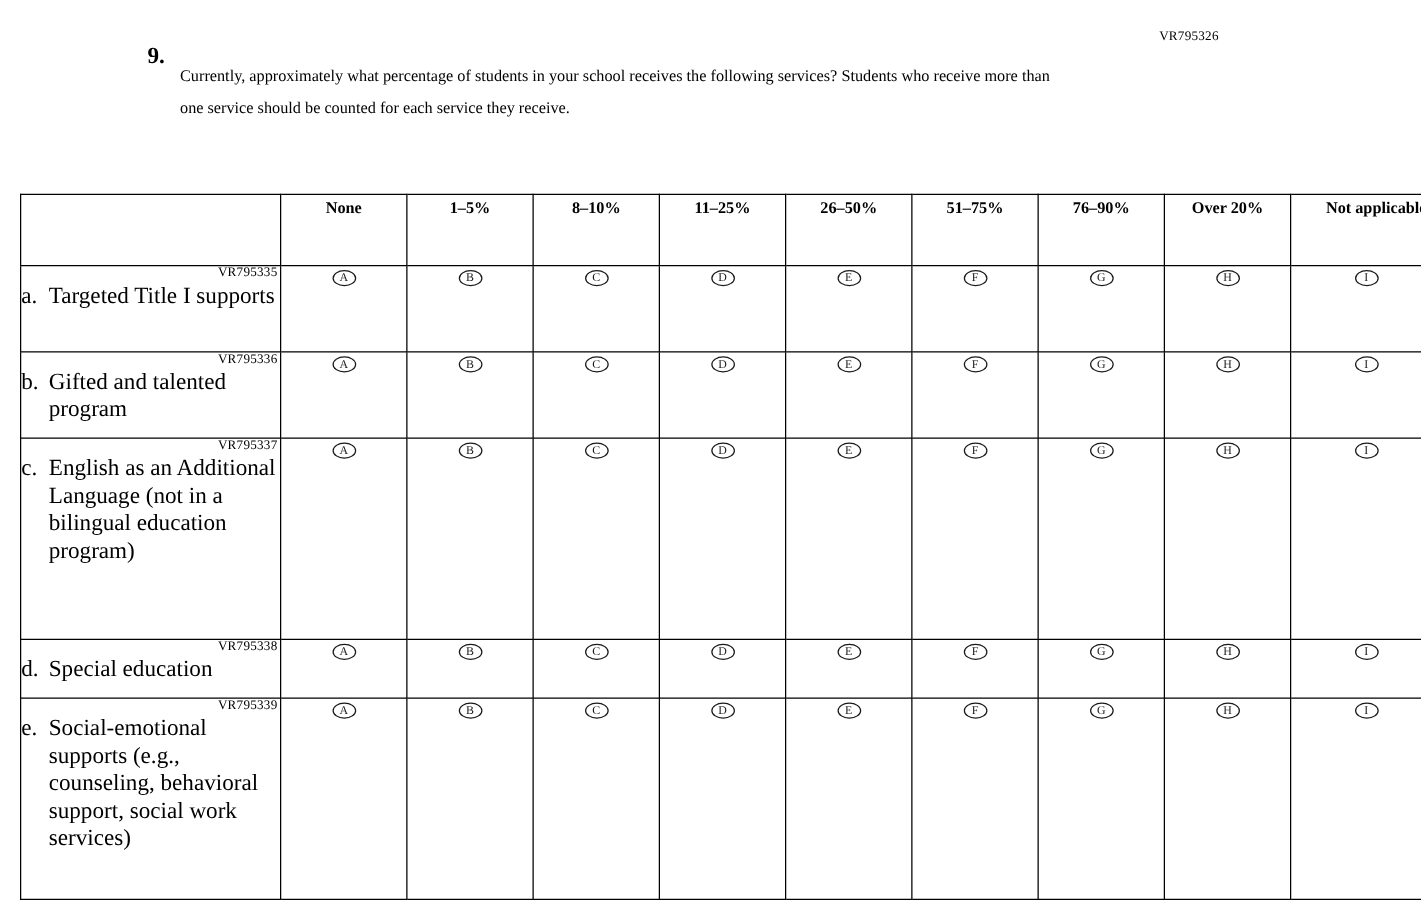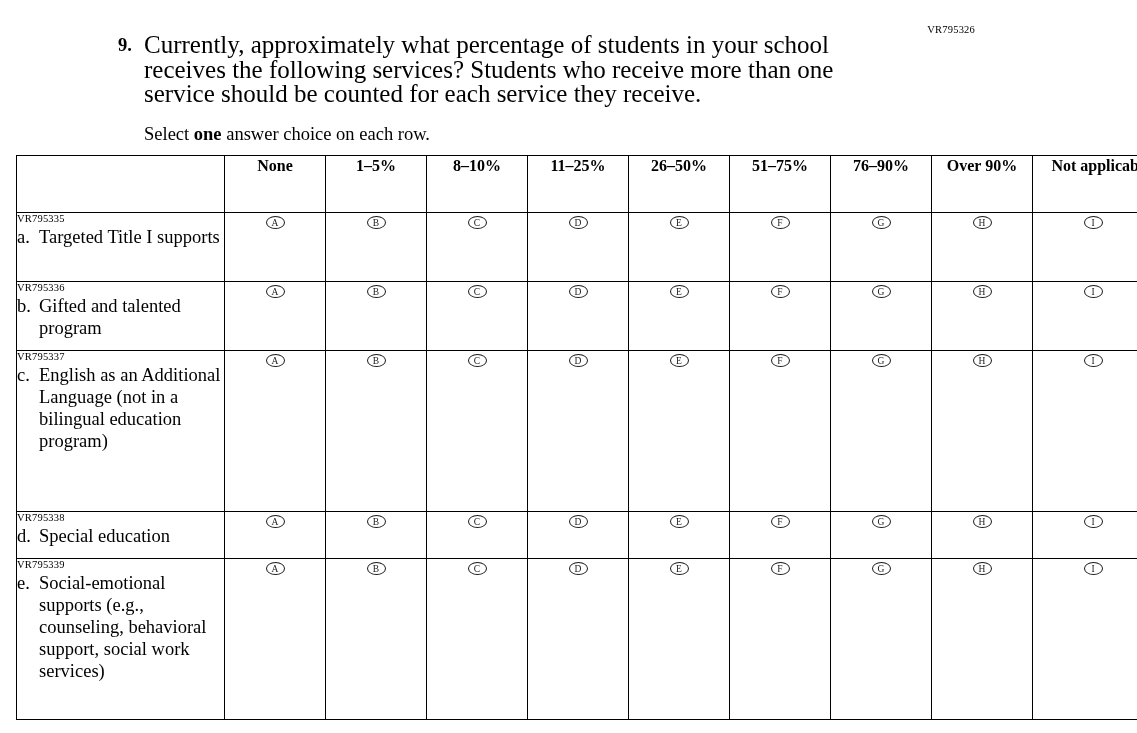--- a/index.html
+++ b/index.html
@@ -46,23 +46,24 @@
   }
   .q-num {
     font-weight: bold;
     font-size: 18.5px;
     line-height: 24.5px;
     width: 26px;
     flex: 0 0 26px;
     text-align: left;
   }
   .q-text {
-    font-size: 25px;
+    font-size: 13px;
     line-height: 24.5px;
     width: 712px;
+    margin-top: 16px;
   }
   .q-instruction {
     margin-top: 15px;
     margin-left: 26px;
     font-size: 18.5px;
     line-height: 24.5px;
   }
   .q-instruction b { font-weight: bold; }
 
   
@@ -79,21 +80,21 @@
   }
   table.matrix td, table.matrix th {
     border: 1px solid #000000;
     padding: 0;
     vertical-align: top;
   }
   
   thead th {
     height: 56px;
     font-weight: bold;
-    font-size: 16px;
+    font-size: 13px;
     text-align: center;
     vertical-align: middle;
     line-height: 20px;
     padding: 0 2px;
   }
   thead th.stem-head {
     width: 207px;
   }
   thead th.opt-head {
     width: 100px;
@@ -103,20 +104,21 @@
     padding-left: 16px;
   }
 
   
   td.stem {
     width: 207px;
     position: relative;
     padding: 2px 6px 8px 6px;
   }
   .stem-varcode {
+    text-align: right;
     font-size: 10.5px;
     line-height: 12px;
     letter-spacing: 0.2px;
     padding-right: 2px;
   }
   .stem-body {
     display: flex;
     align-items: flex-start;
     font-size: 18.5px;
     line-height: 22px;
@@ -165,38 +167,35 @@
 
 <div class="page">
 
   <div class="page-varcode">VR795326</div>
 
   <div class="question">
     <div class="q-row">
       <div class="q-num">9.</div>
       <div class="q-text">Currently, approximately what percentage of students in your school receives the following services? Students who receive more than one service should be counted for each service they receive.</div>
     </div>
-    <div class="q-instruction">
-      <span>Select </span><b>one</b><span> answer choice on each row.</span>
-    </div>
   </div>
 
   <div class="matrix-wrap">
     <table class="matrix">
       <thead>
         <tr>
           <th class="stem-head"></th>
           <th class="opt-head">None</th>
           <th class="opt-head">1–5%</th>
           <th class="opt-head">8–10%</th>
           <th class="opt-head">11–25%</th>
           <th class="opt-head">26–50%</th>
           <th class="opt-head">51–75%</th>
           <th class="opt-head">76–90%</th>
-          <th class="opt-head">Over 90%</th>
+          <th class="opt-head">Over 20%</th>
           <th class="opt-head wide">Not applicable</th>
         </tr>
       </thead>
       <tbody>
 
         <tr class="r-a">
           <td class="stem">
             <div class="stem-varcode">VR795335</div>
             <div class="stem-body">
               <span class="stem-letter">a.</span>

